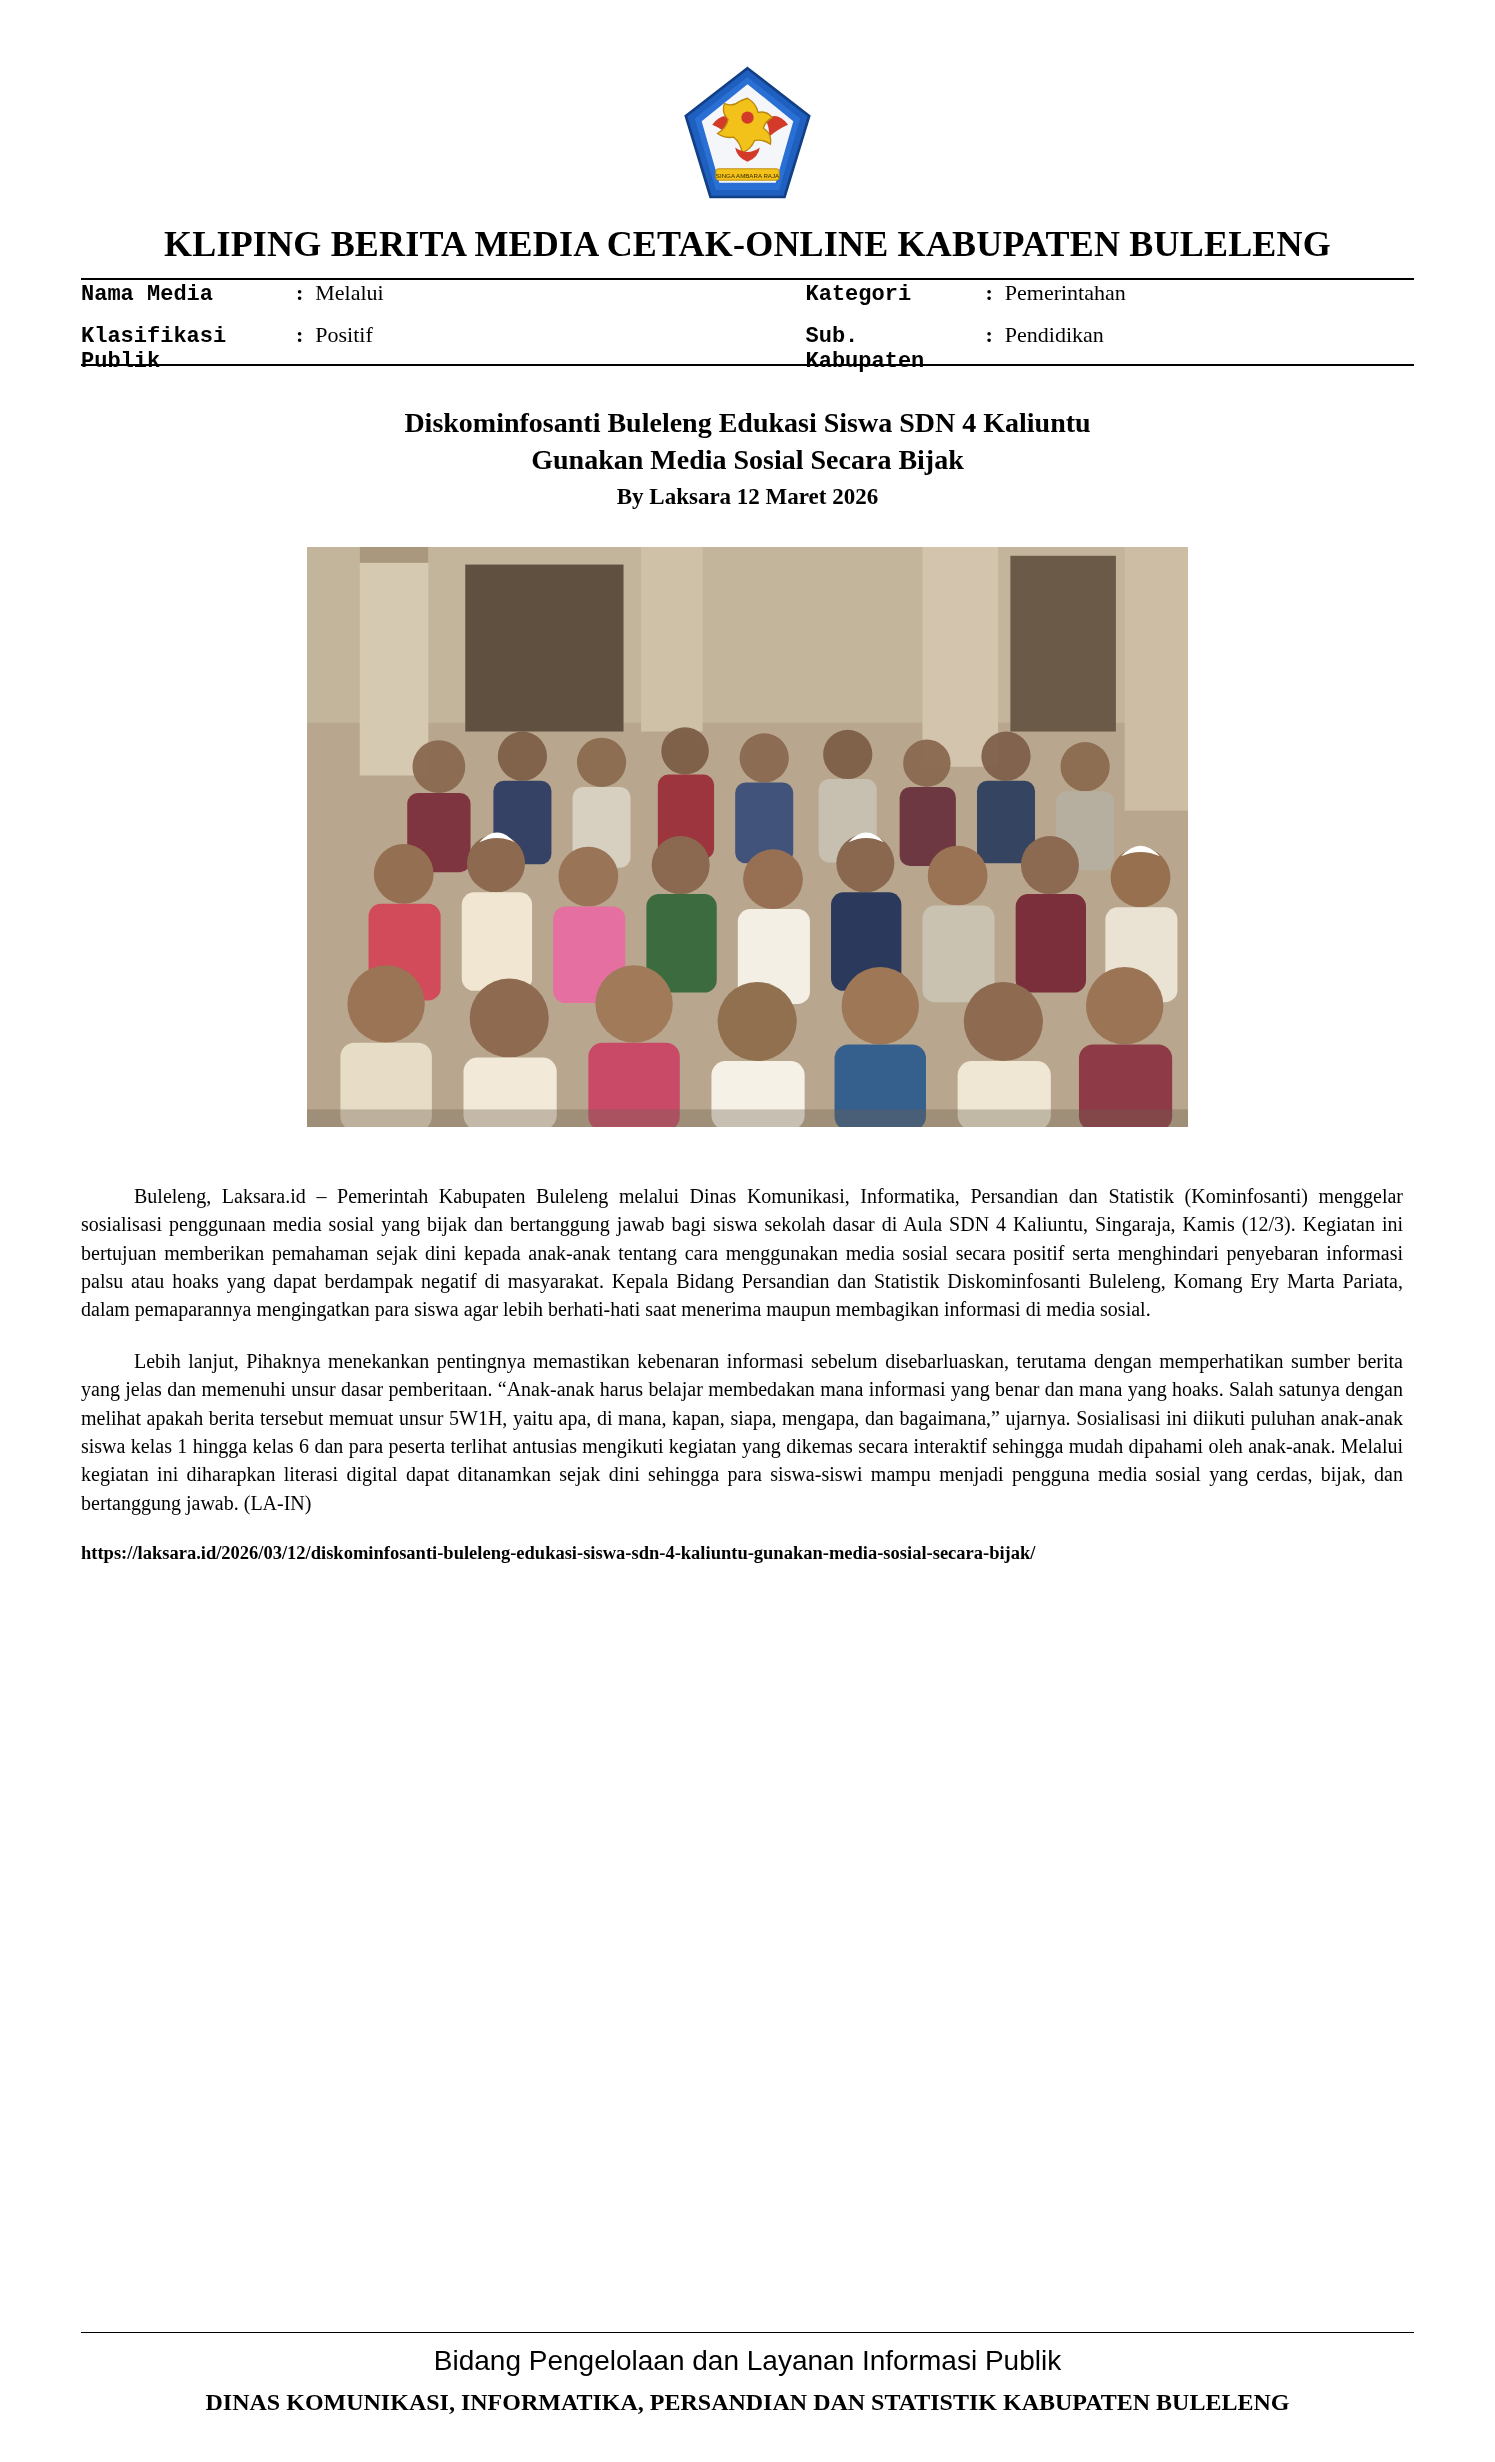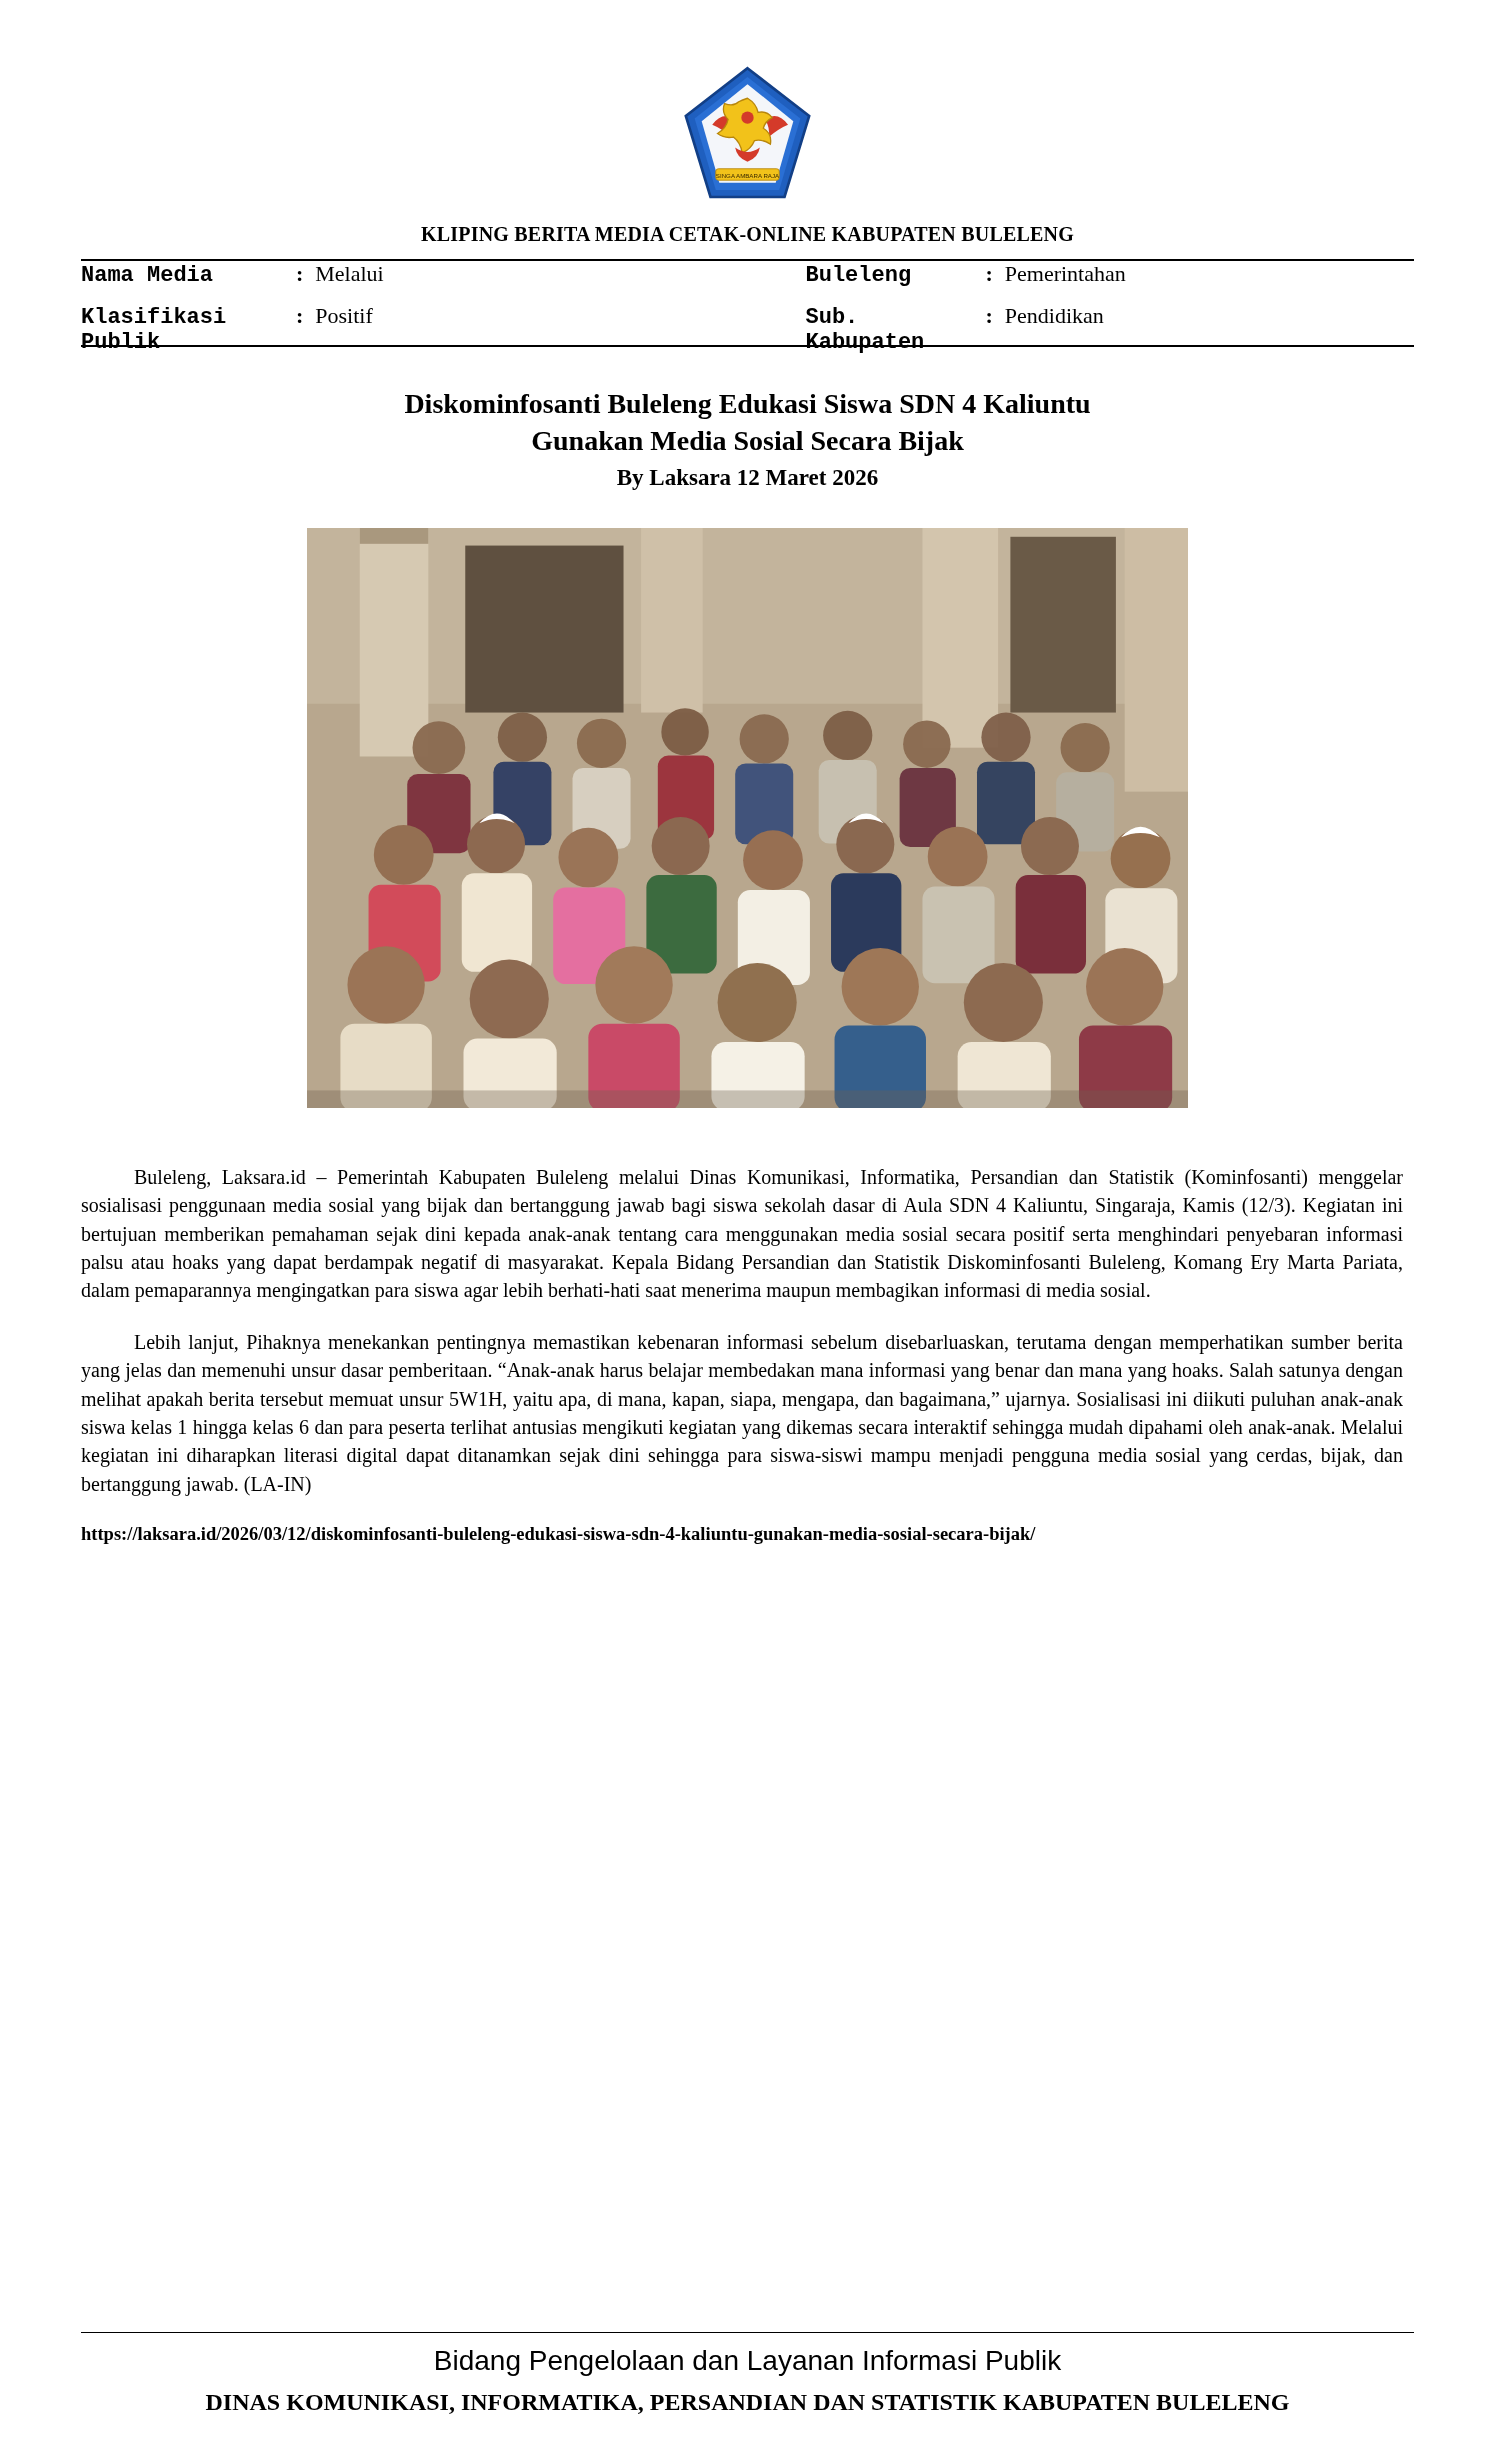--- a/index.html
+++ b/index.html
@@ -34,21 +34,21 @@
     height: 141px;
     position: relative;
   }
   .logo svg { display: block; }
 
   
   .kliping-title {
     text-align: center;
     font-family: "Liberation Serif", serif;
     font-weight: bold;
-    font-size: 20px;
+    font-size: 36px;
     letter-spacing: 0.2px;
     margin-top: 19.3px;
     margin-bottom: 12.3px;
   }
 
   .rule-thick {
     border: none;
     border-top: 2.6px solid #000;
     margin: 0;
   }
@@ -197,21 +197,21 @@
         <span class="meta-value">Melalui</span>
       </div>
       <div class="meta-row">
         <span class="meta-label w1">Klasifikasi Publik</span>
         <span class="meta-colon">:</span>
         <span class="meta-value">Positif</span>
       </div>
     </div>
     <div class="meta-col right">
       <div class="meta-row">
-        <span class="meta-label w2">Buleleng</span>
+        <span class="meta-label w2">Kategori</span>
         <span class="meta-colon">:</span>
         <span class="meta-value">Pemerintahan</span>
       </div>
       <div class="meta-row">
         <span class="meta-label w2">Sub. Kabupaten</span>
         <span class="meta-colon">:</span>
         <span class="meta-value">Pendidikan</span>
       </div>
     </div>
   </div>

